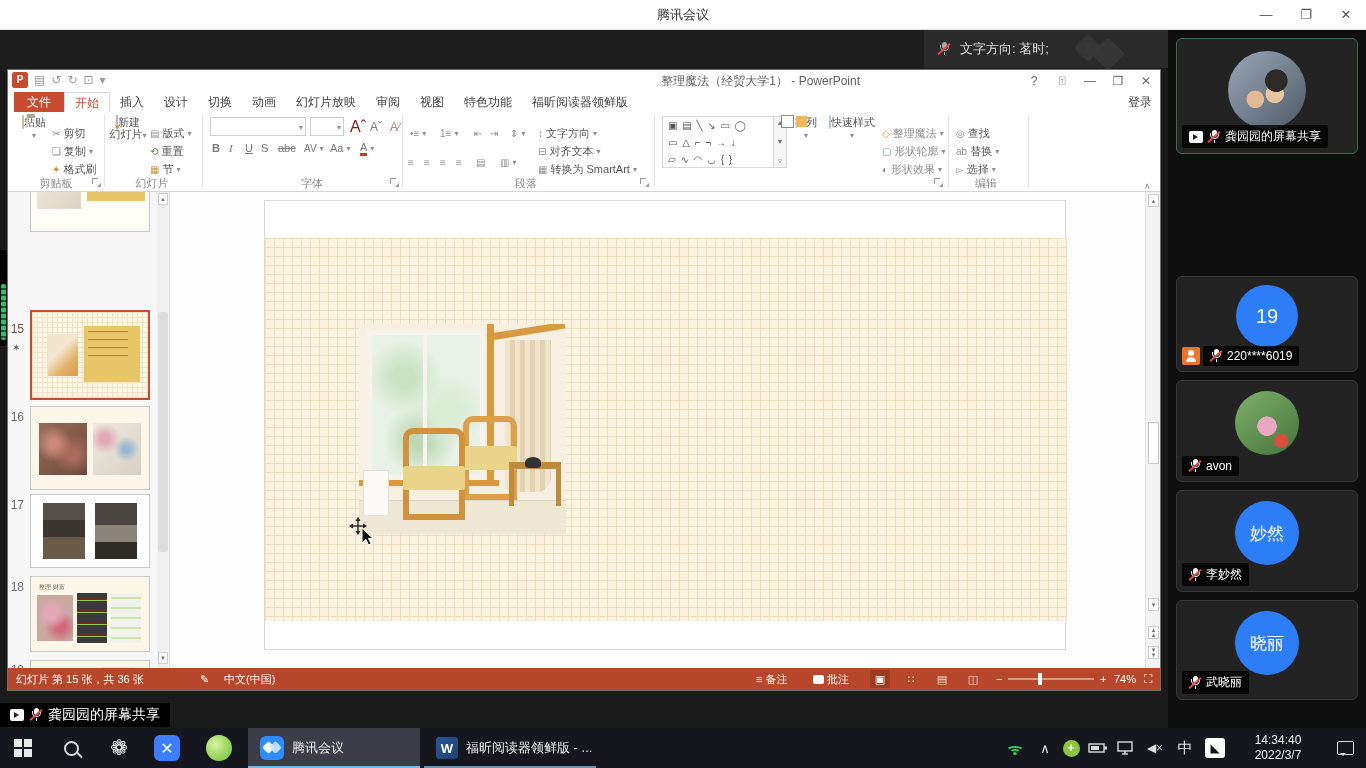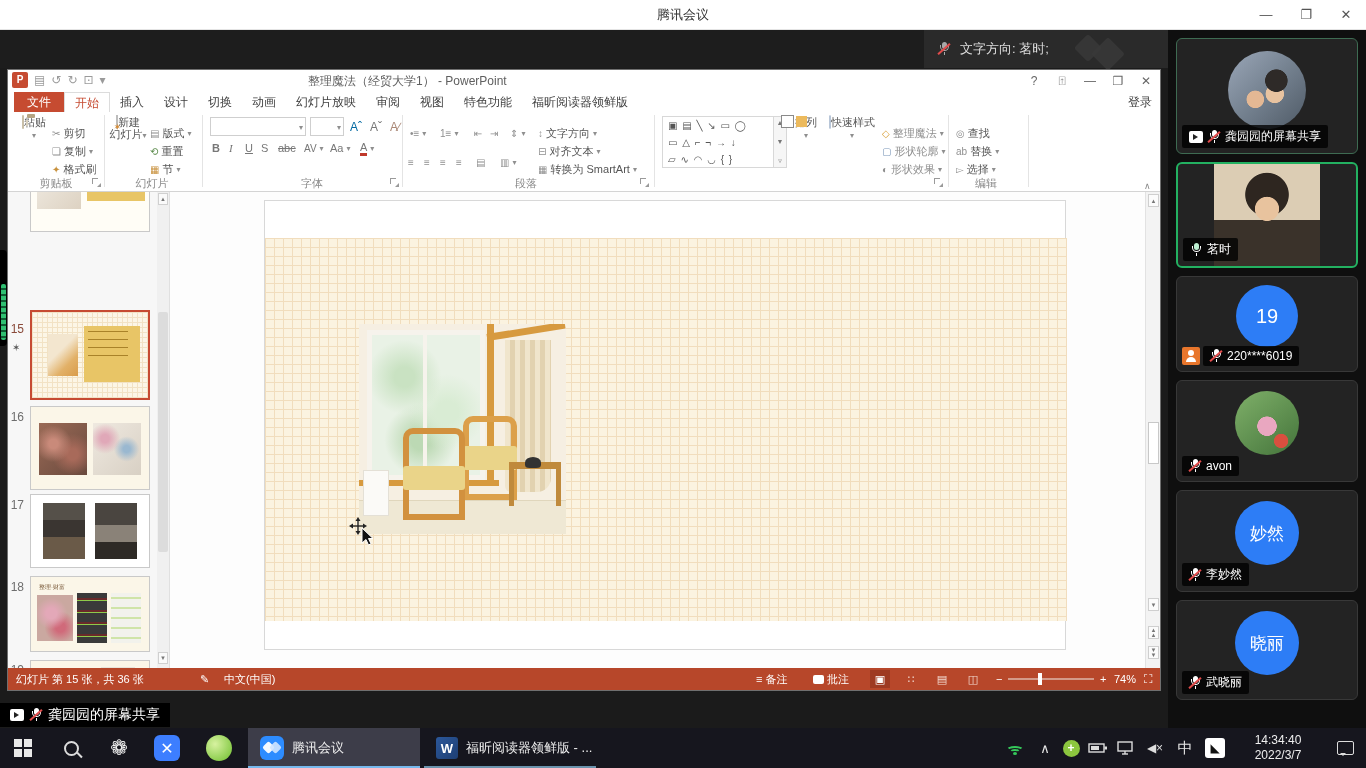--- a/index.html
+++ b/index.html
@@ -31,21 +31,21 @@
 
   .shareic{width:14px;height:12px;background:#fff;border-radius:2px;position:relative;display:inline-block;flex:0 0 auto}
   .shareic::after{content:"";position:absolute;left:4px;top:3px;border-left:5px solid #222;border-top:3px solid transparent;border-bottom:3px solid transparent}
 
   
   .ppt{position:absolute;left:8px;top:70px;width:1152px;height:620px;background:#fff;box-shadow:0 0 0 1px #6f6f6f}
   .ppt-title{position:absolute;left:0;top:0;width:100%;height:22px;background:#fff}
   .qat{position:absolute;left:4px;top:2px;display:flex;gap:6px;align-items:center;font-size:12px;color:#8a6}
   .qico{font-size:12px;color:#9a9a9a}
   .pptlogo{width:16px;height:16px;background:#C64B31;border-radius:2px;color:#fff;font-size:10px;font-weight:bold;text-align:center;line-height:16px}
-  .ppt-title .t{position:absolute;left:300px;right:300px;top:0;height:22px;line-height:22px;text-align:left;font-size:12px;color:#5f5f5f;white-space:nowrap}
+  .ppt-title .t{position:absolute;left:300px;right:300px;top:0;height:22px;line-height:22px;text-align:right;font-size:12px;color:#5f5f5f;white-space:nowrap}
   .pc{position:absolute;top:0;width:28px;height:22px;line-height:22px;text-align:center;font-size:12px;color:#666}
 
   .tabs{position:absolute;left:0;top:22px;width:100%;height:20px;background:#fff;display:flex;align-items:stretch;padding-left:6px}
   .tab{font-size:12px;color:#3f3f3f;padding:0 10px;line-height:20px;white-space:nowrap}
   .tab.file{background:#C64B31;color:#fff;padding:0 13px}
   .tab.active{color:#C64B31;background:#fff;border:1px solid #dcdcdc;border-bottom:none}
   .signin{position:absolute;right:8px;top:22px;font-size:12px;color:#444;line-height:20px}
 
   .ribbon{position:absolute;left:0;top:42px;width:100%;height:80px;background:#fff;border-bottom:1px solid #d4d4d4}
   .rb{position:absolute;font-size:11px;color:#555;display:flex;align-items:center;gap:3px;white-space:nowrap;height:16px}
@@ -274,21 +274,21 @@
       <div class="glabel" style="left:96px;width:96px">幻灯片</div>
       <div class="vsep" style="left:194px"></div>
 
       <div class="combo" style="left:202px;top:5px;width:96px">
           <span class="dd">▾</span>
         </div>
       <div class="combo" style="left:302px;top:5px;width:34px">
           <span class="dd">▾</span>
         </div>
       <div class="rb" style="left:342px;top:7px">
-          <span style="font-size:12px;color:#0369a1">Aˆ</span>
+          <span style="font-size:16px;color:#7f1d1d">Aˆ</span>
         </div>
       <div class="rb" style="left:362px;top:7px">
           <span style="font-size:12px;color:#777">Aˇ</span>
         </div>
       <div class="rb" style="left:382px;top:7px">
           <span style="font-size:12px;color:#a87">A∕</span>
         </div>
       <div class="rb" style="left:204px;top:28px">
           <b style="color:#777">B</b>
         </div>
@@ -558,33 +558,20 @@
               <i class="body"></i>
               <i class="arc"></i>
               <i class="stem"></i>
               <i class="slash"></i>
             </span>
         <span>龚园园的屏幕共享</span>
       </div>
         </div>
     </div>
 
-    <div class="tile" style="top:132px;height:106px;border:2px solid #23b161;overflow:hidden">
-      <div class="abs" style="left:36px;top:0;width:106px;height:102px;background:radial-gradient(circle at 50% 44%,#e8c39e 15%,transparent 16%),radial-gradient(circle at 50% 30%,#2e2620 24%,transparent 25%),linear-gradient(180deg,#dccdb4 0 55%,#3a322a 55% 100%)"></div>
-      <div class="chiprow">
-          <div class="chip">
-        <span class="mic on">
-              <i class="body"></i>
-              <i class="arc"></i>
-              <i class="stem"></i>
-            </span>
-        <span>茗时</span>
-      </div>
-        </div>
-    </div>
 
     <div class="tile" style="top:246px;height:96px">
       <div class="avatar av-blue" style="top:8px;width:62px;height:62px;font-size:20px">19</div>
       <div class="chiprow">
         <span class="personbadge"></span>
         <div class="chip">
           <span class="mic muted">
               <i class="body"></i>
               <i class="arc"></i>
               <i class="stem"></i>

